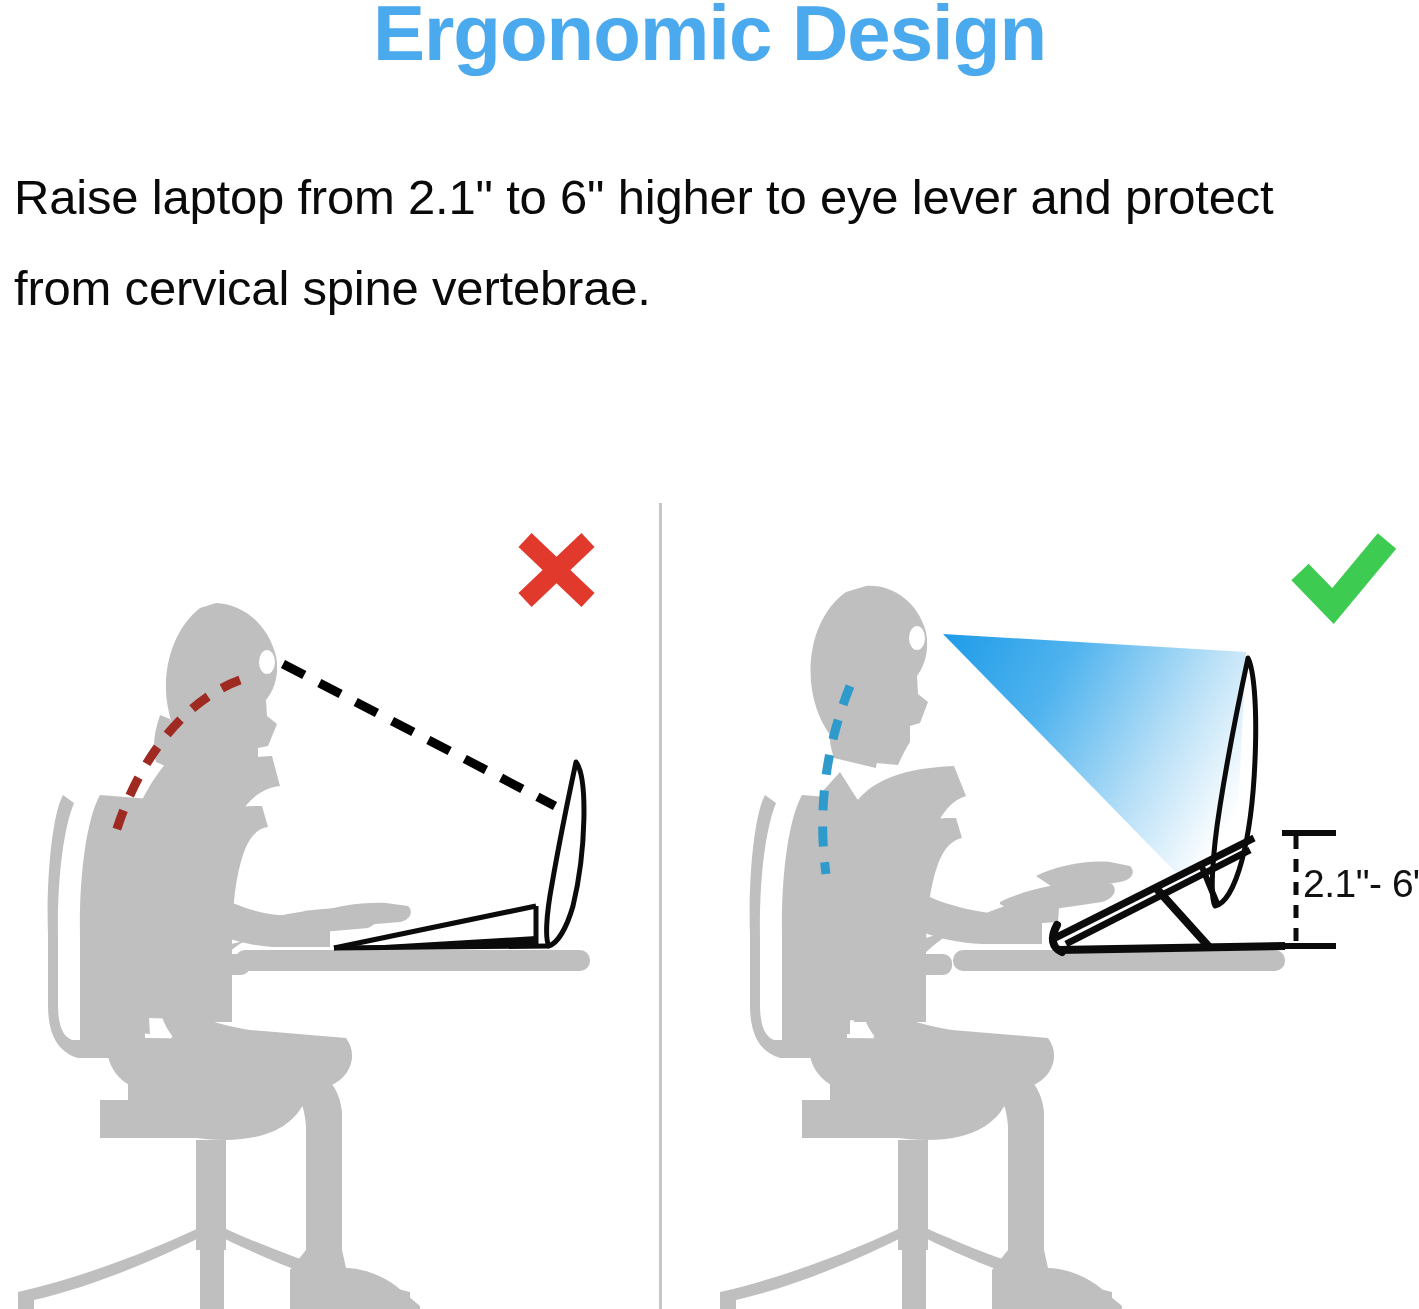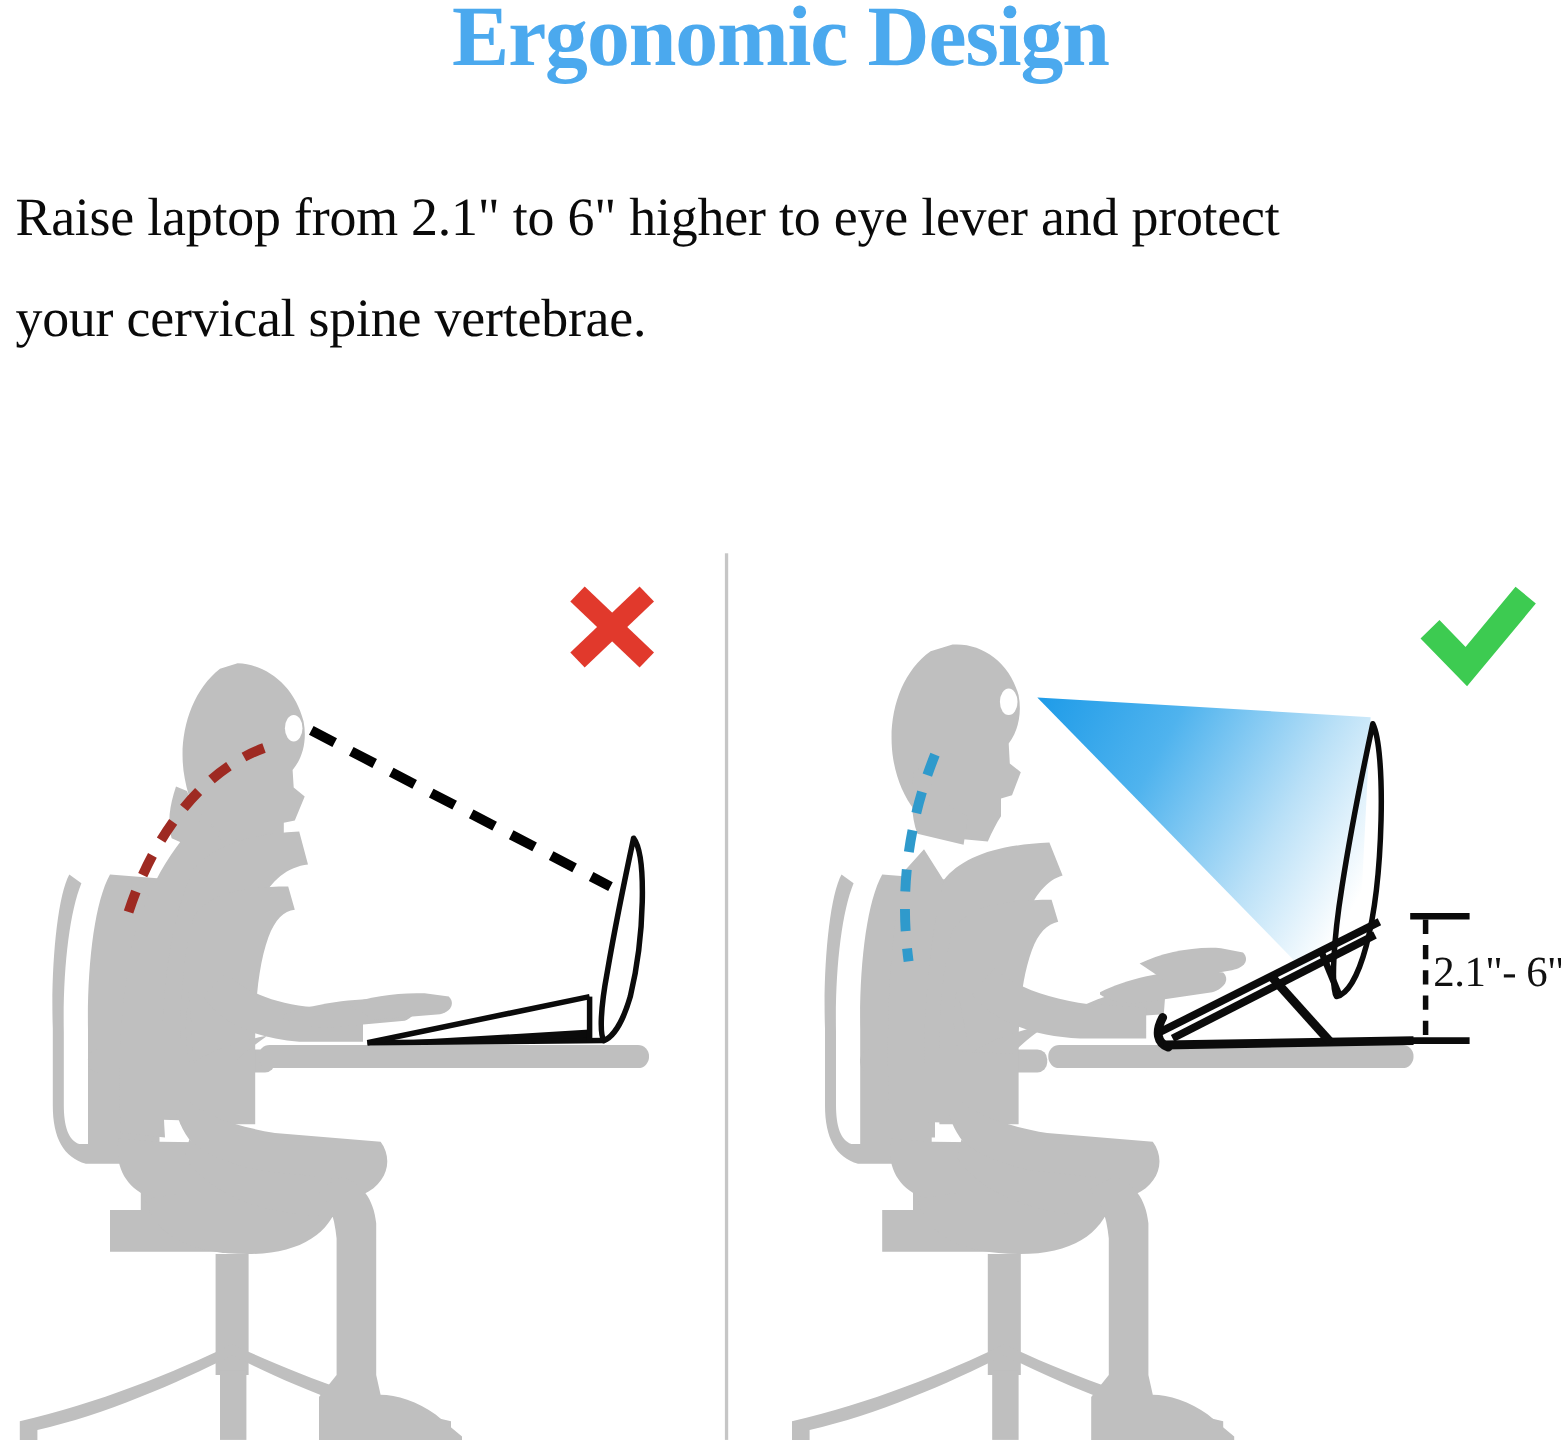--- a/index.html
+++ b/index.html
@@ -1,21 +1,21 @@
 <!DOCTYPE html>
 <html><head>
 <meta charset="utf-8">
 <style>
   html,body{margin:0;padding:0;background:#fff;}
   body{
     width:1419px;height:1309px;position:relative;overflow:hidden;
     font-family:"Liberation Sans","DejaVu Sans",sans-serif;
     -webkit-font-smoothing:antialiased;
   }
-  .page{position:absolute;inset:0;background:#ffffff;font-family:Liberation Serif, serif;}
+  .page{position:absolute;inset:0;background:#ffffff;}
 
   
   .title{
     position:absolute;left:0;top:-6px;width:1419px;
     text-align:center;
     font-size:78px;line-height:1;
     font-weight:bold;
     letter-spacing:-1px;
     color:#4BA9EE;
     white-space:nowrap;
@@ -49,21 +49,21 @@
 </style>
 </head>
 <body>
 
 <div class="page">
 
   <div class="title">Ergonomic Design</div>
 
   <div class="body-copy">
     <span class="ln">Raise laptop from 2.1" to 6" higher to eye lever and protect</span>
-    <span class="ln">your cervical spine vertebrae.</span>
+    <span class="ln">from cervical spine vertebrae.</span>
   </div>
 
   <div class="illus">
     <svg viewBox="0 0 1419 1309" xmlns="http://www.w3.org/2000/svg" aria-hidden="true">
       <defs>
         <linearGradient id="coneGrad" x1="0" y1="0" x2="1" y2="0.55">
           <stop offset="0" stop-color="#1E9BE8" stop-opacity="1"></stop>
           <stop offset="0.35" stop-color="#4FB3EE" stop-opacity="1"></stop>
           <stop offset="0.72" stop-color="#B9E0F7" stop-opacity="1"></stop>
           <stop offset="1" stop-color="#FFFFFF" stop-opacity="1"></stop>

